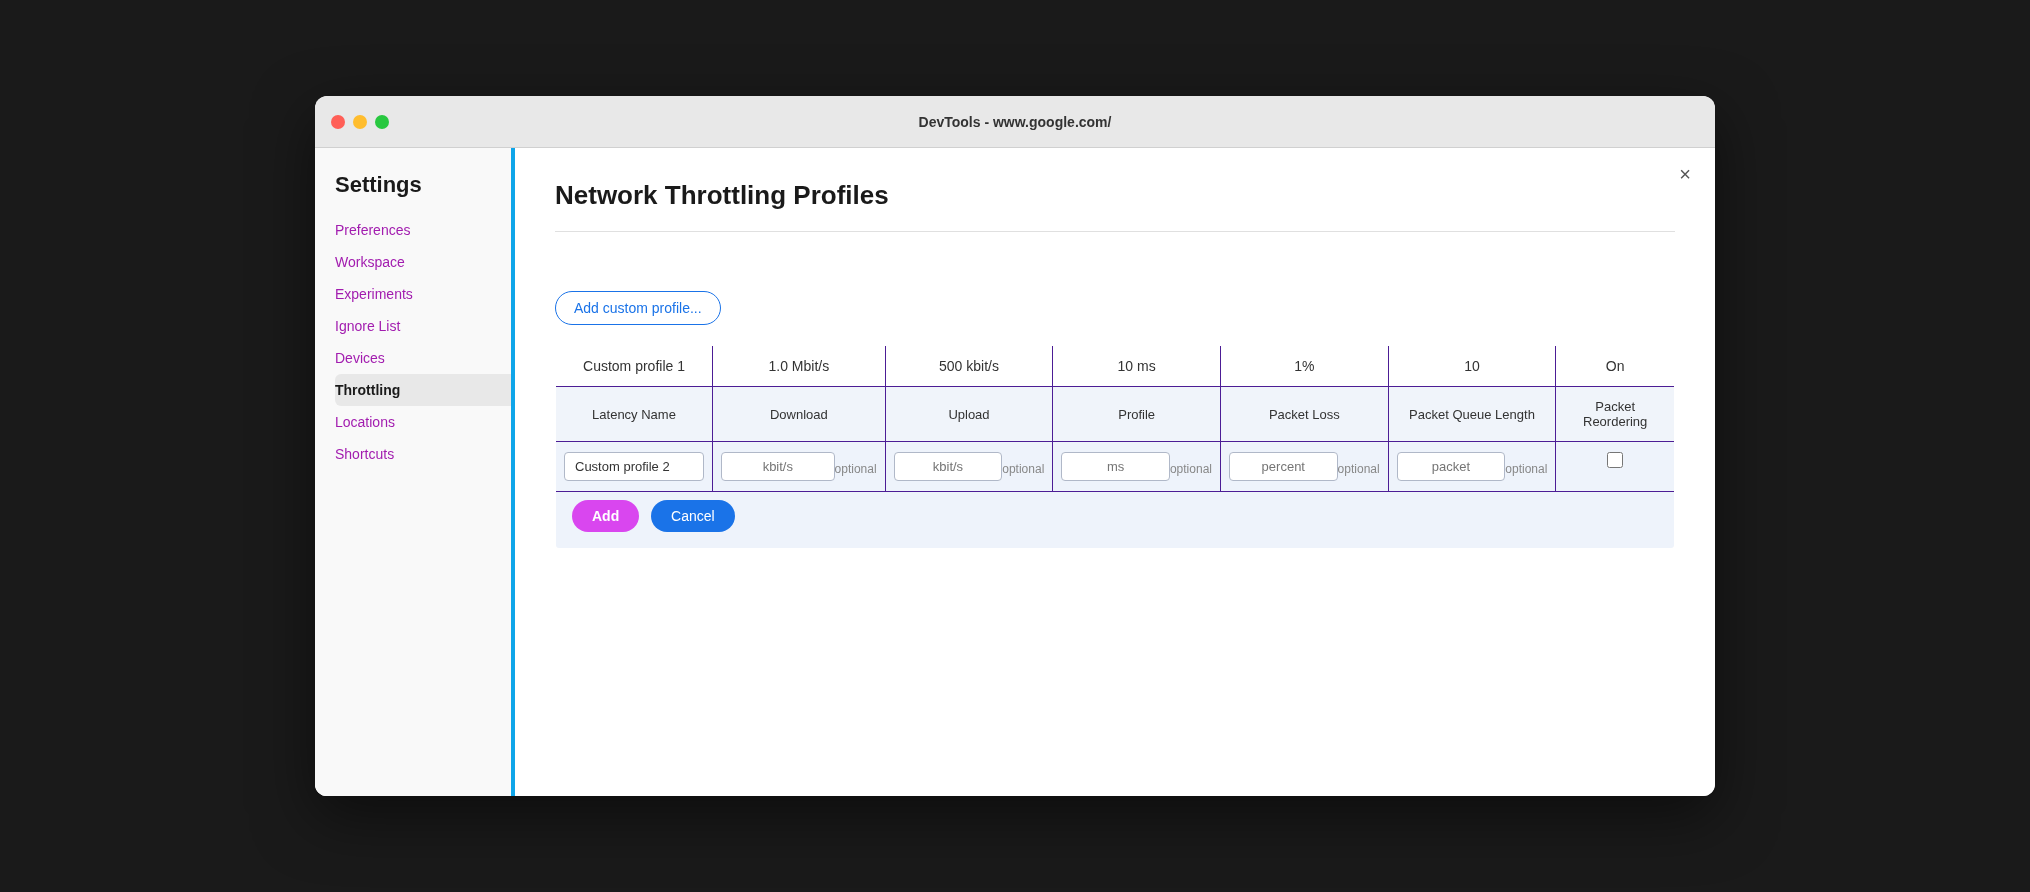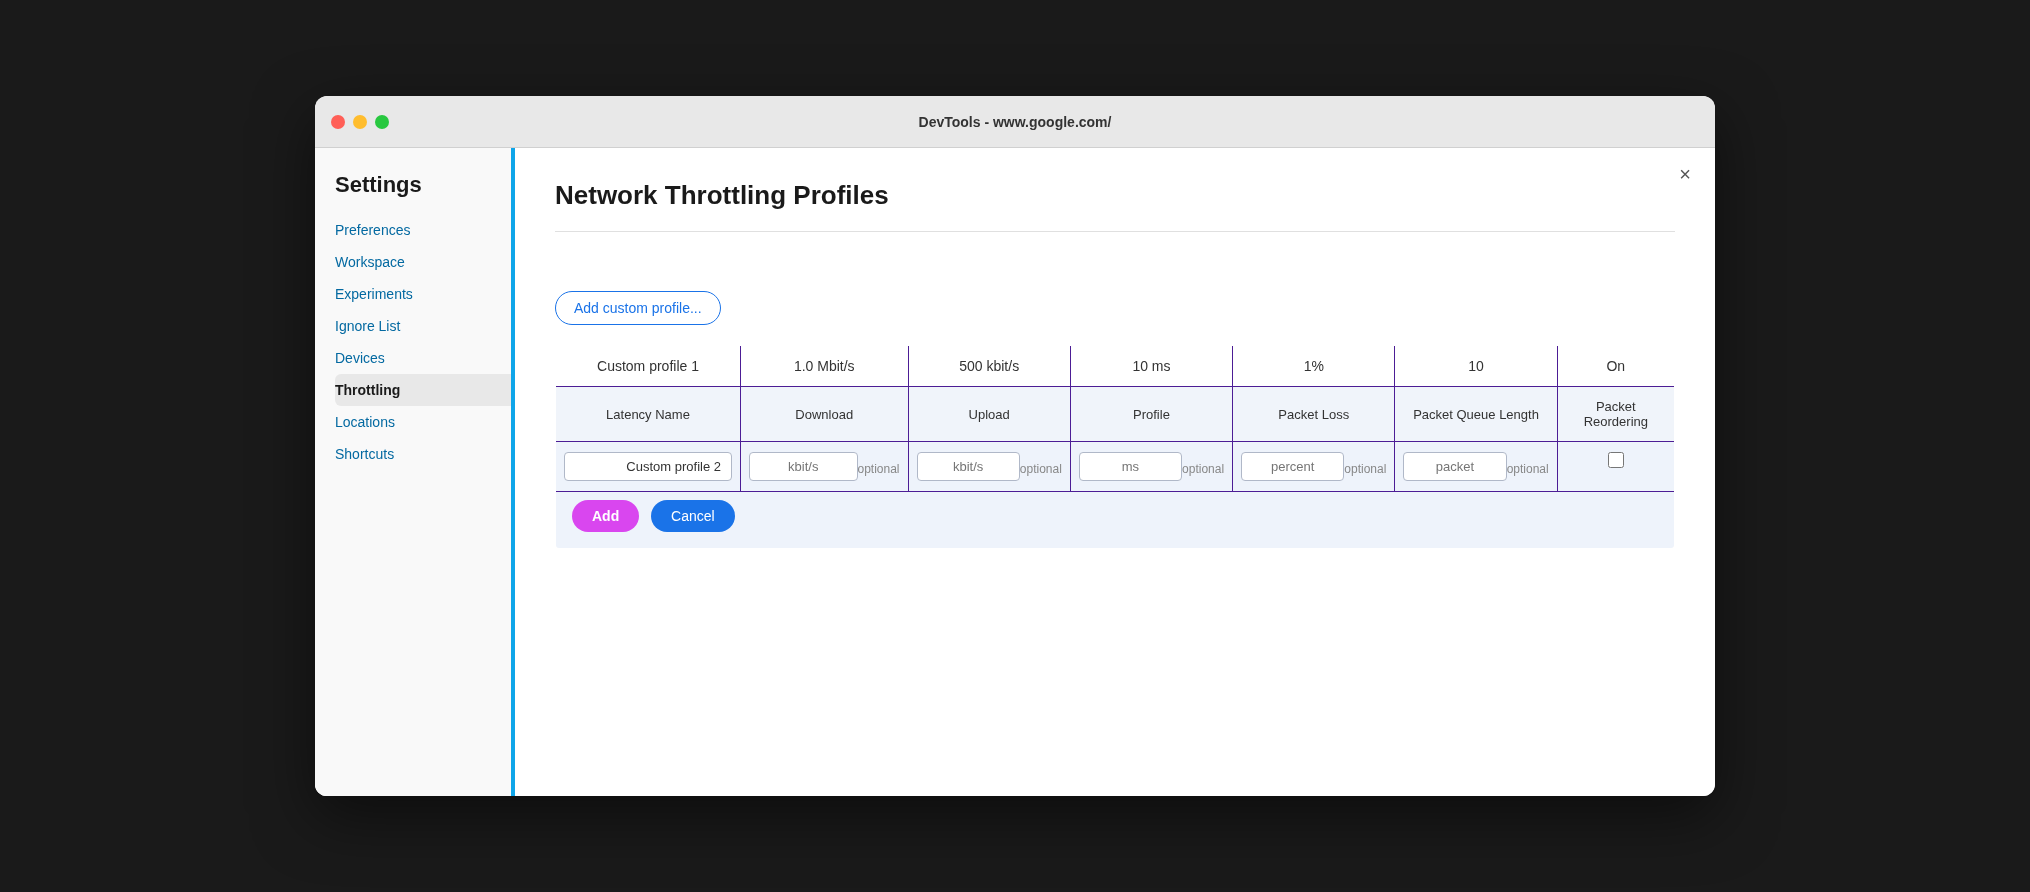--- a/index.html
+++ b/index.html
@@ -67,21 +67,21 @@
     }
     .sidebar-title {
       font-size: 22px;
       font-weight: 600;
       color: #1a1a1a;
       margin-bottom: 16px;
     }
     .sidebar-item {
       padding: 8px 12px 8px 0;
       font-size: 14px;
-      color: #0369a1;
+      color: #a21caf;
       cursor: pointer;
       border-radius: 6px 0 0 6px;
     }
     .sidebar-item.active {
       font-weight: 600;
       color: #1a1a1a;
       background: #e8e8e8;
     }
     .main {
       flex: 1;
@@ -160,22 +160,22 @@
       border: 1px solid #b0b8c8;
       border-radius: 4px;
       padding: 6px 10px;
       font-size: 13px;
       color: #333;
       width: 100%;
       background: white;
       text-align: center;
     }
     .input-field.name-input {
-      text-align: right;
-      width: 168px;
+      text-align: left;
+      width: 140px;
     }
     .input-hint {
       font-size: 12px;
       color: #888;
       margin-top: 4px;
       text-align: center;
     }
     .input-wrapper {
       display: flex;
       flex-direction: row;

